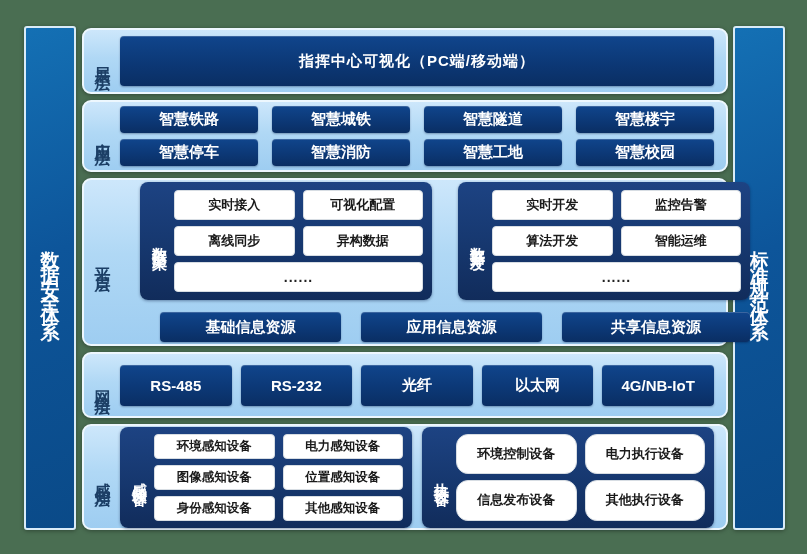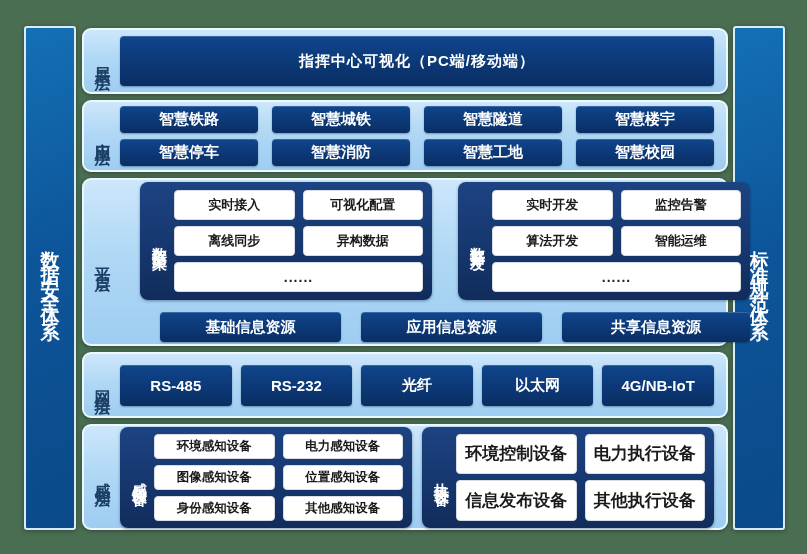--- a/index.html
+++ b/index.html
@@ -81,21 +81,21 @@
   
   .panel-network{top:352px;height:66px;}
   .net-grid{display:grid;grid-template-columns:repeat(5,1fr);gap:9px;}
   .net-grid .navybox{height:41px;font-size:15px;}
   
   .panel-perception{top:424px;height:106px;}
   .per-groups{display:flex;gap:10px;}
   .per-groups .groupbox{padding:7px 9px 7px 4px;}
   .sense-grid .whitebox{height:23px;font-size:12.5px;}
   .act-grid{grid-template-rows:1fr 1fr;}
-  .act-grid .whitebox{font-size:17px;}
+  .act-grid .whitebox{font-size:13px;border-radius:12px;}
 </style>
 </head>
 <body>
 
 <div class="vbar vbar-left">
   <span class="vtext">数据安全体系</span>
 </div>
 
 <div class="vbar vbar-right">
   <span class="vtext">标准规范体系</span>

